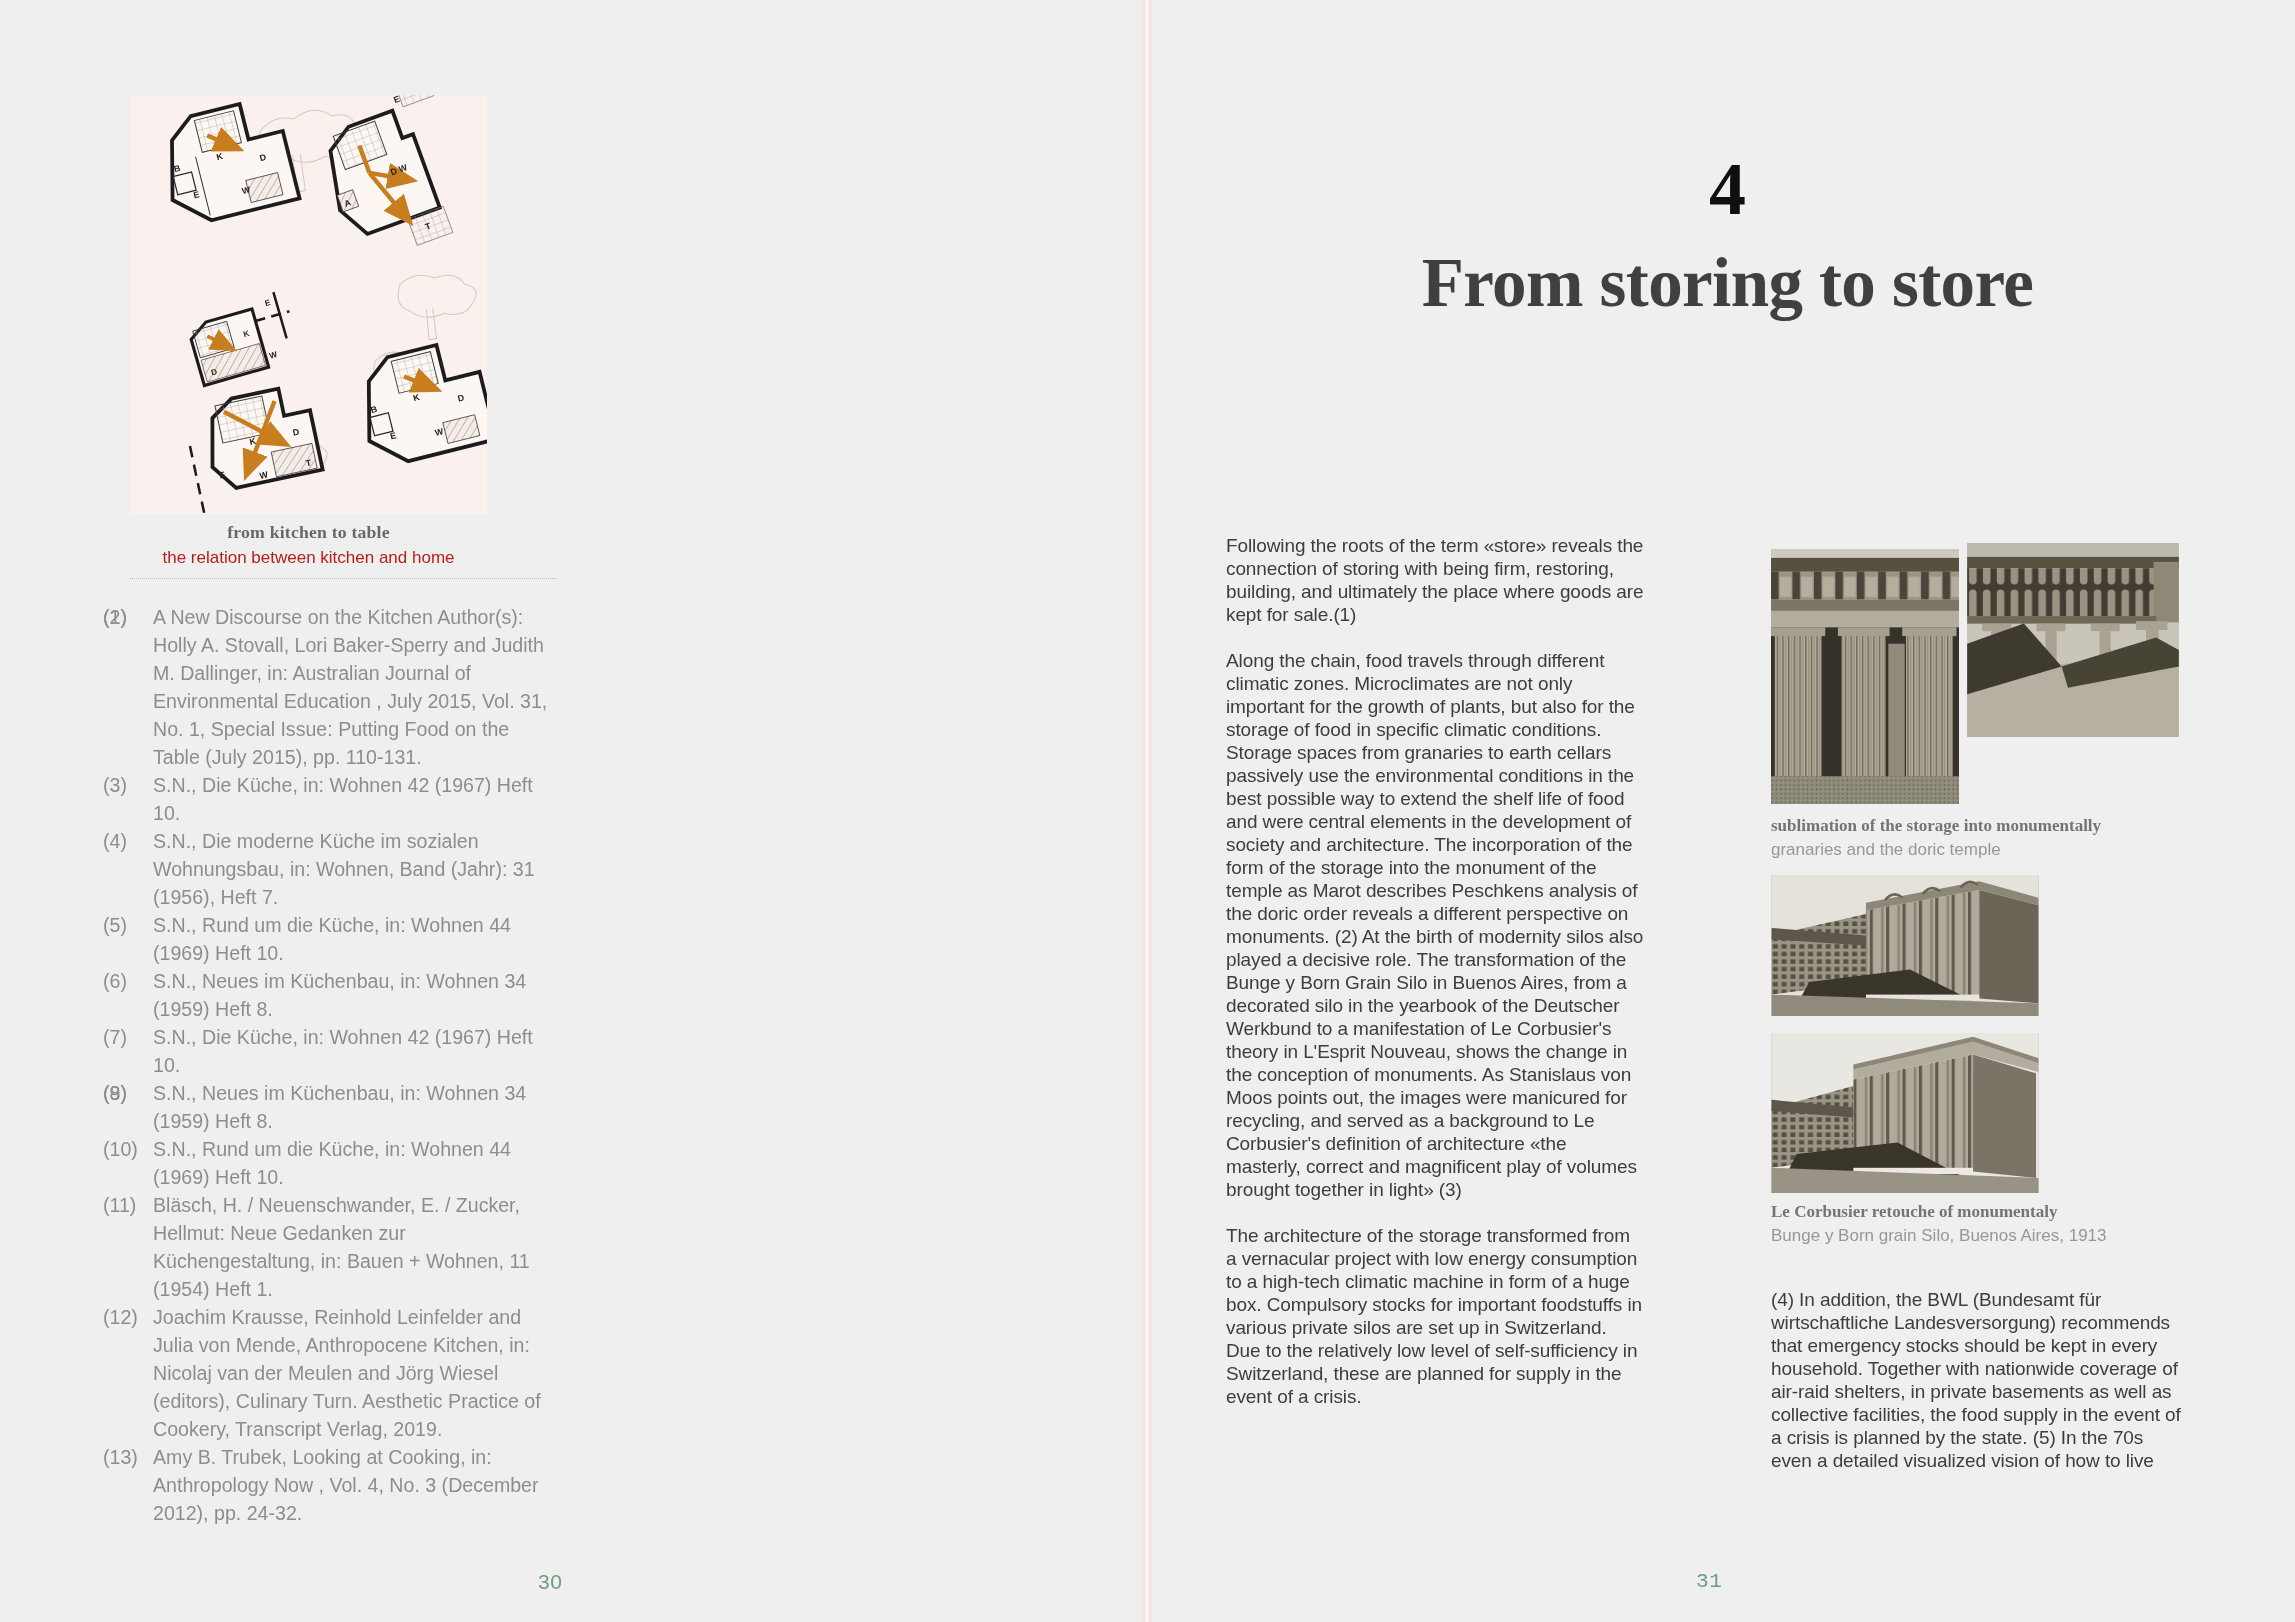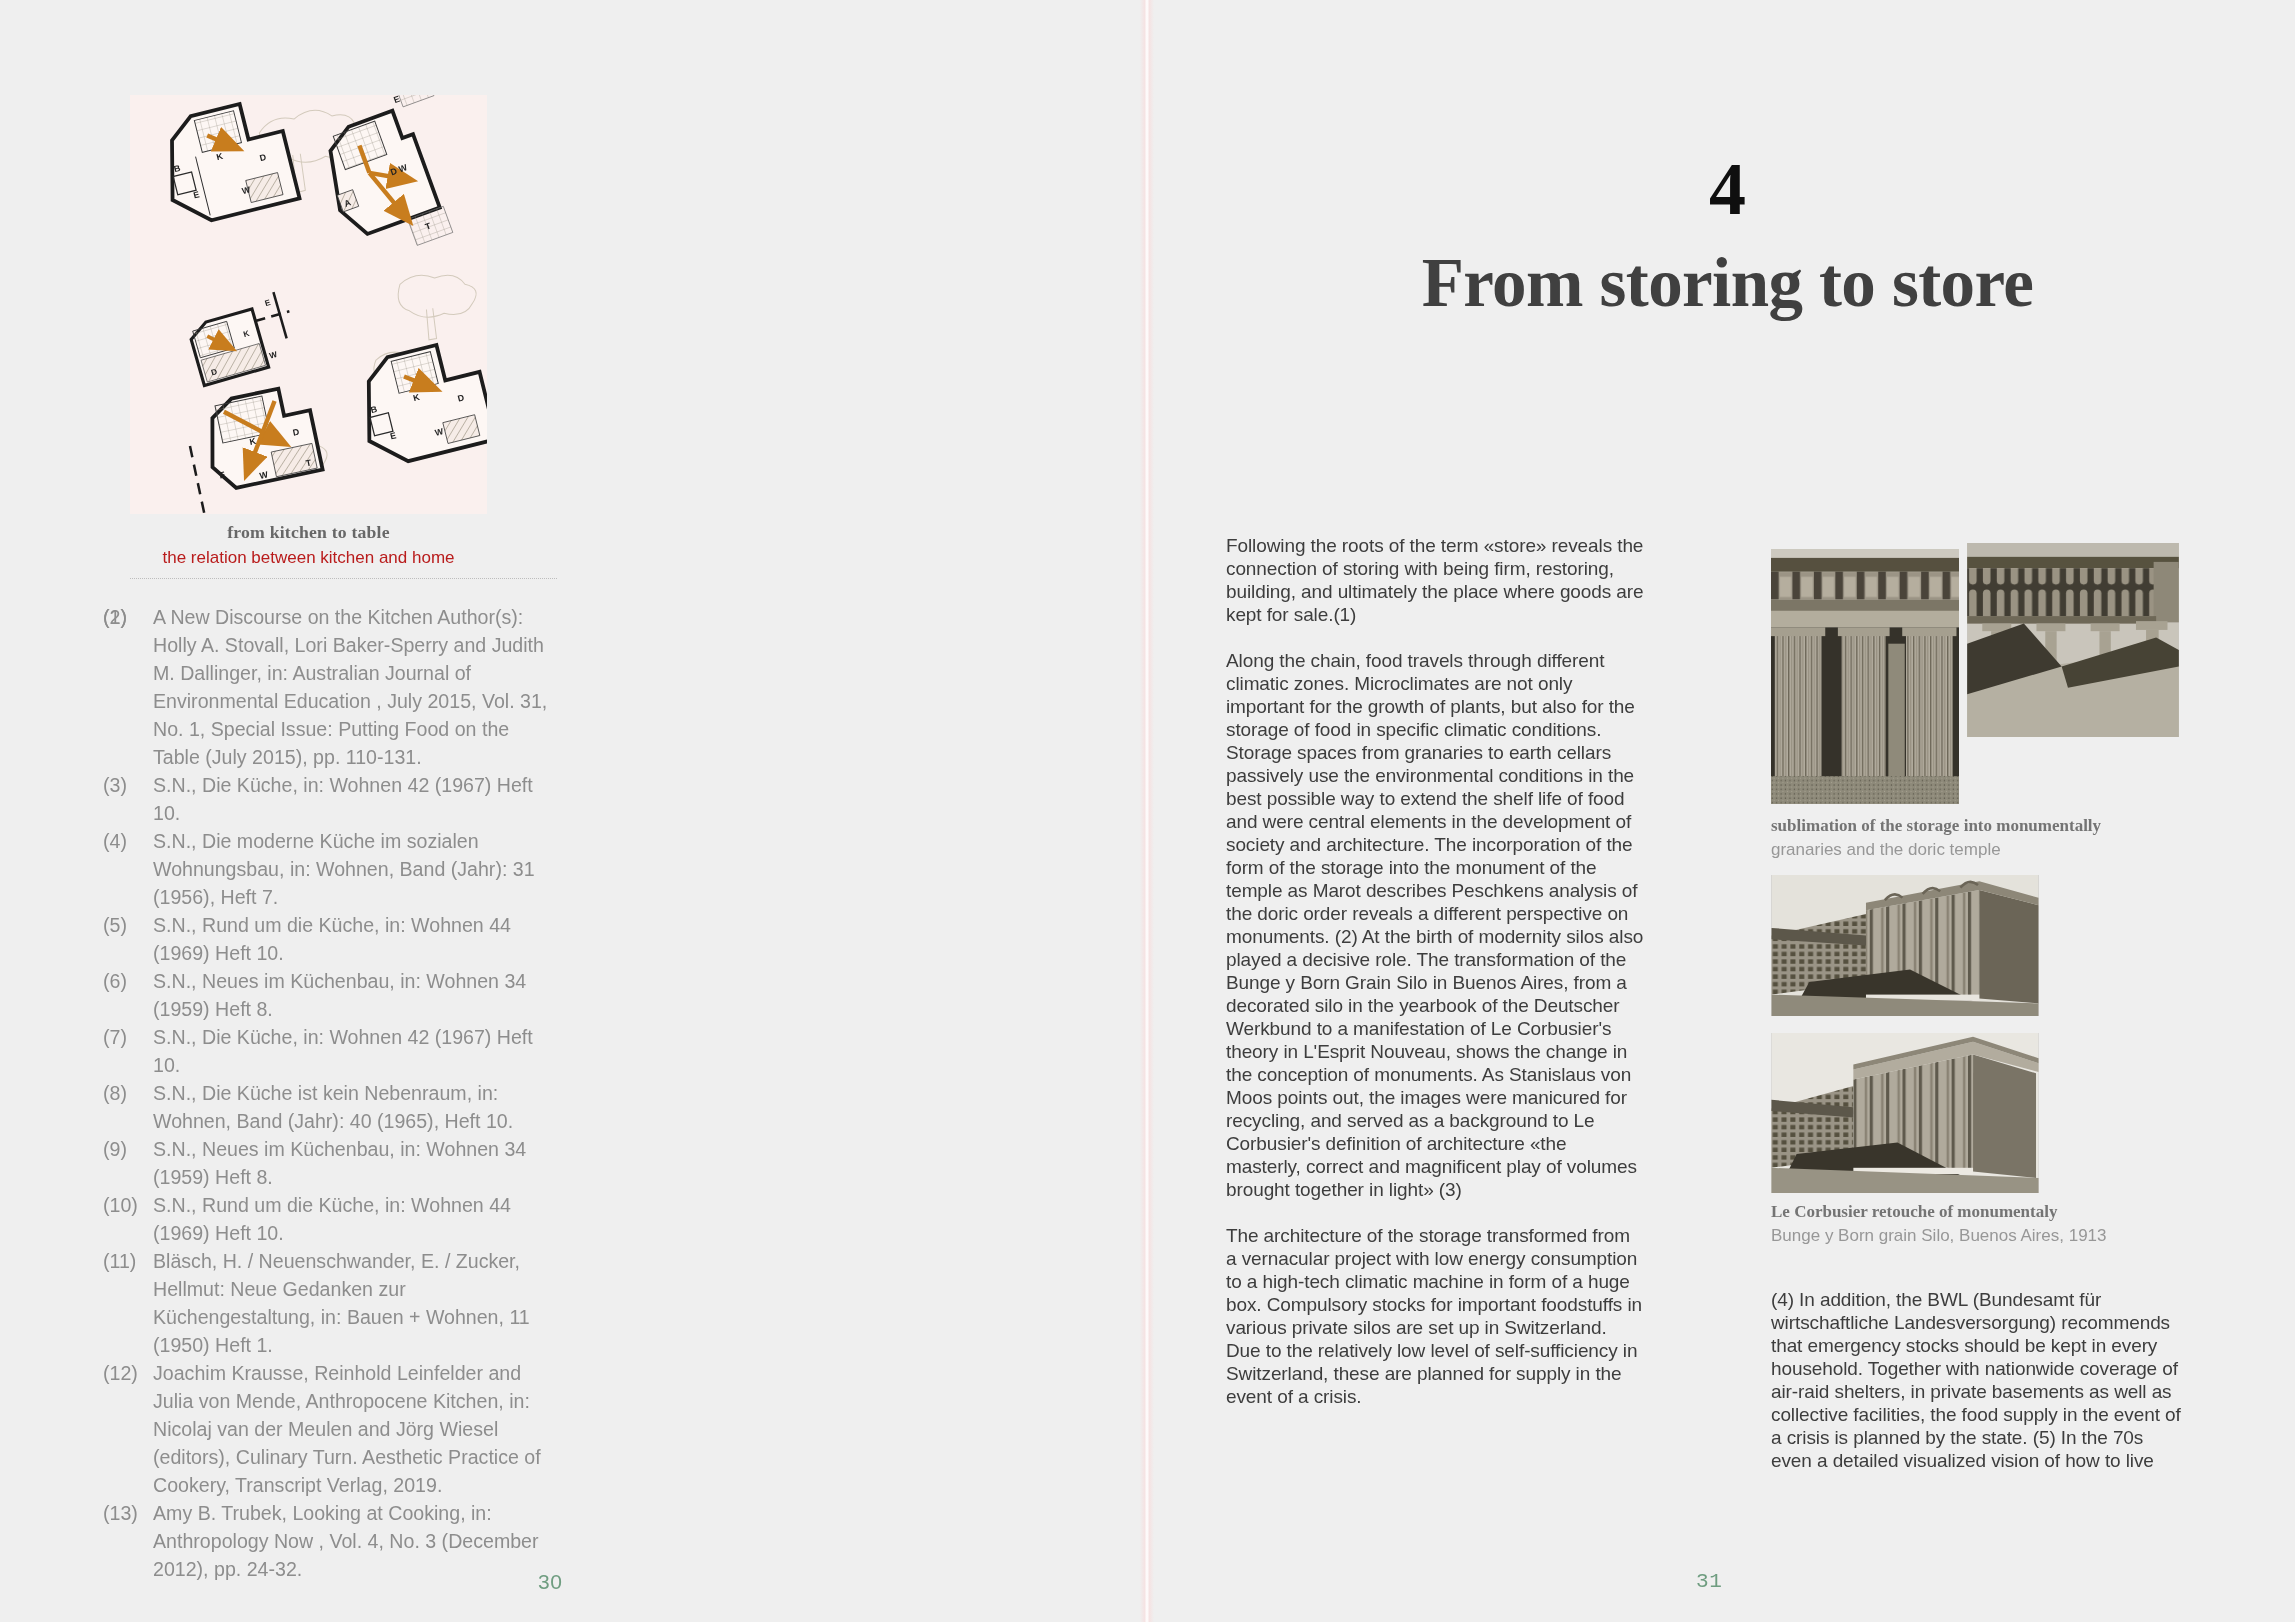--- a/index.html
+++ b/index.html
@@ -235,36 +235,35 @@
       <span>S.N., Neues im Küchenbau, in: Wohnen 34 (1959) Heft 8.</span>
     </div>
 
     <div class="ref-item">
       <span class="ref-num">(7)</span>
       <span>S.N., Die Küche, in: Wohnen 42 (1967) Heft 10.</span>
     </div>
 
     <div class="ref-item">
       <span class="ref-num">(8)</span>
-      <span>S.N., Die Küche ist kein Nebenraum, in: Wohnen, Band (Jahr): 40 (1965), Heft 10.</span>
     </div>
 
     <div class="ref-item">
       <span class="ref-num">(9)</span>
       <span>S.N., Neues im Küchenbau, in: Wohnen 34 (1959) Heft 8.</span>
     </div>
 
     <div class="ref-item">
       <span class="ref-num">(10)</span>
       <span>S.N., Rund um die Küche, in: Wohnen 44 (1969) Heft 10.</span>
     </div>
 
     <div class="ref-item">
       <span class="ref-num">(11)</span>
-      <span>Bläsch, H. / Neuenschwander, E. / Zucker, Hellmut: Neue Gedanken zur Küchengestaltung, in: Bauen + Wohnen, 11 (1950) Heft 1.</span>
+      <span>Bläsch, H. / Neuenschwander, E. / Zucker, Hellmut: Neue Gedanken zur Küchengestaltung, in: Bauen + Wohnen, 11 (1954) Heft 1.</span>
     </div>
 
     <div class="ref-item">
       <span class="ref-num">(12)</span>
       <span>Joachim Krausse, Reinhold Leinfelder and Julia von Mende, Anthropocene Kitchen, in: Nicolaj van der Meulen and Jörg Wiesel (editors), Culinary Turn. Aesthetic Practice of Cookery, Transcript Verlag, 2019.</span>
     </div>
 
     <div class="ref-item">
       <span class="ref-num">(13)</span>
       <span>Amy B. Trubek, Looking at Cooking, in: Anthropology Now , Vol. 4, No. 3 (December 2012), pp. 24-32.</span>

